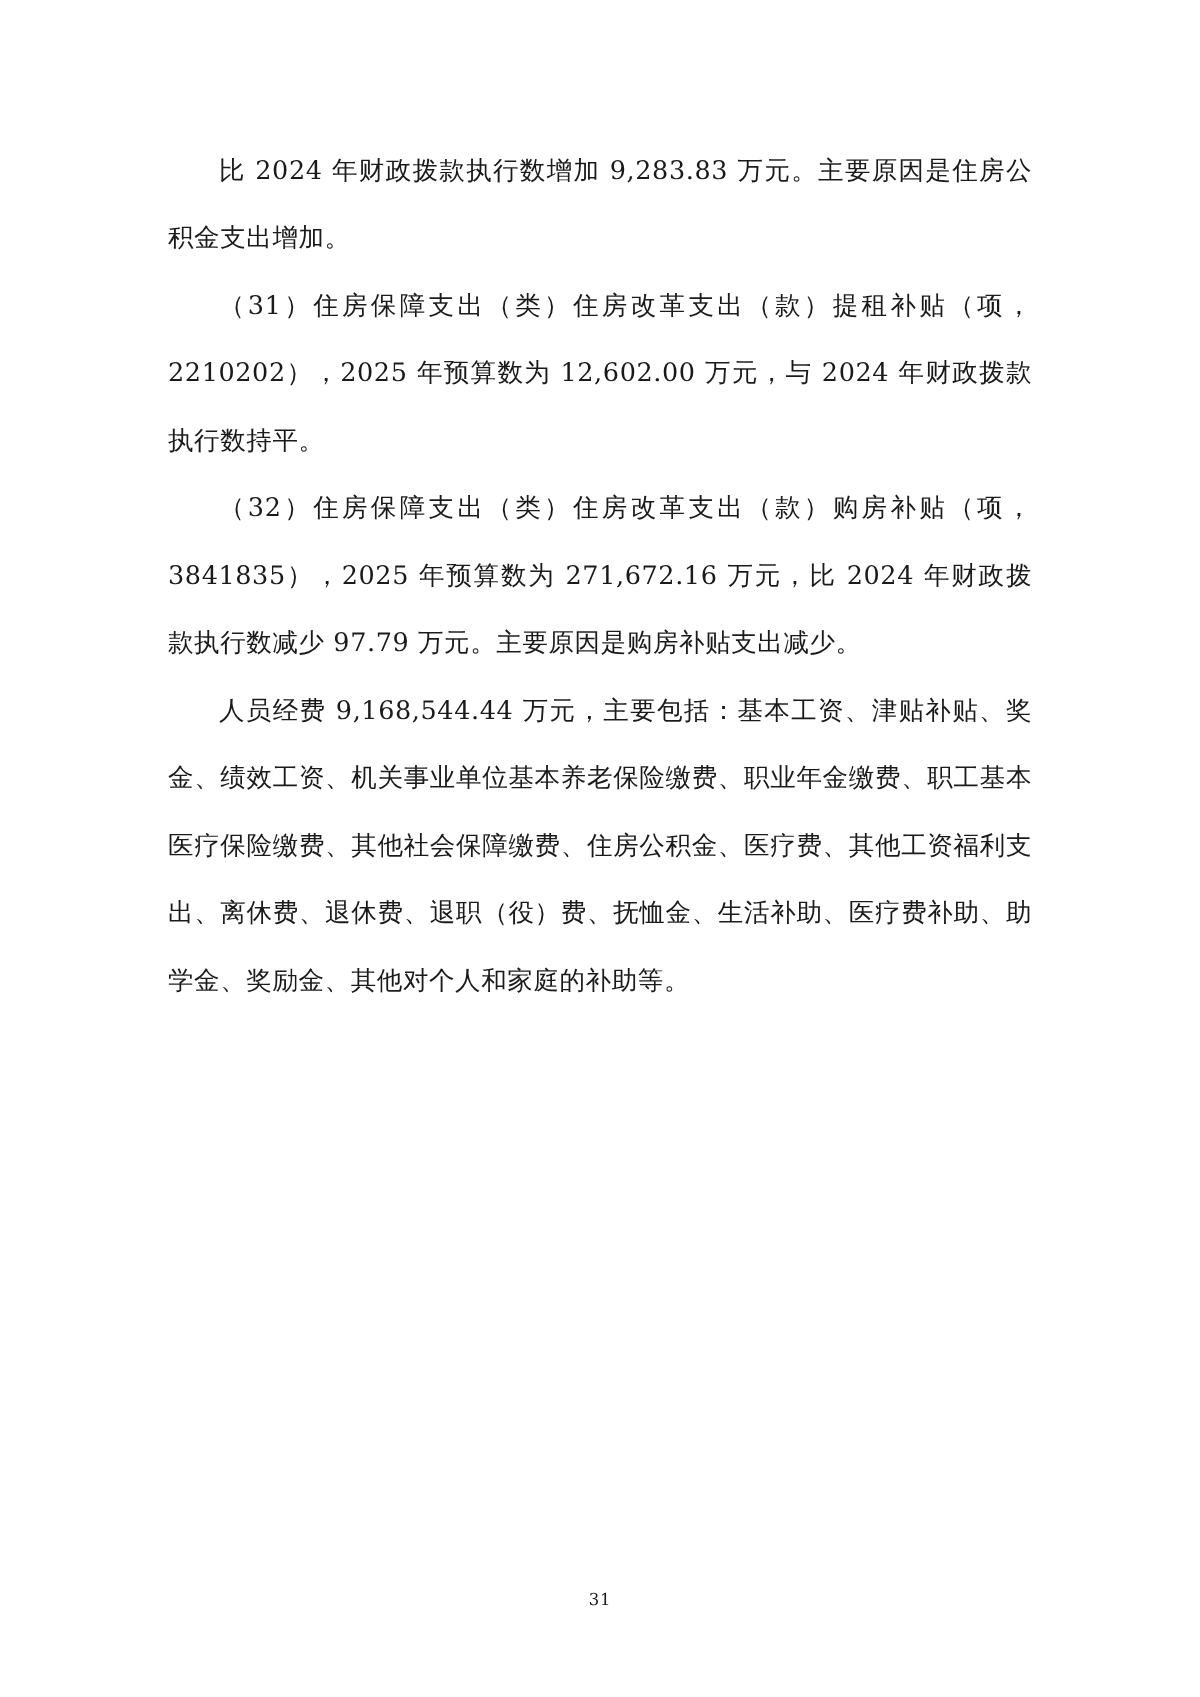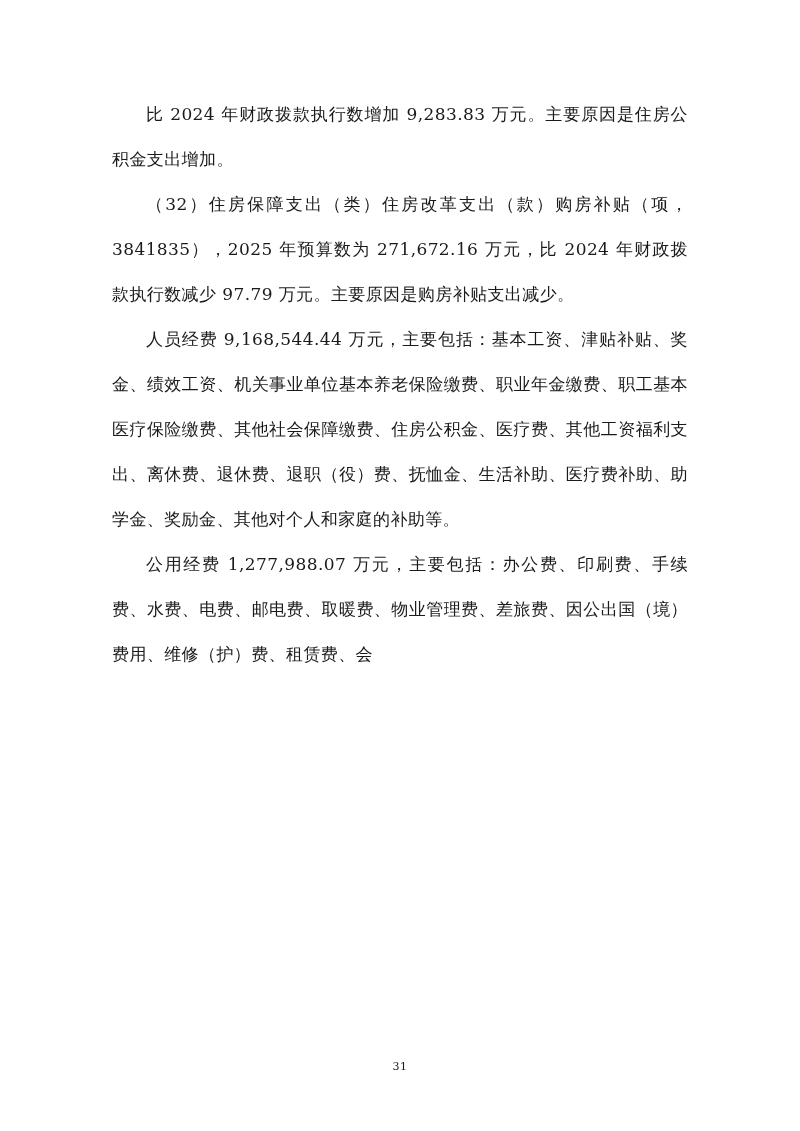--- a/index.html
+++ b/index.html
@@ -53,18 +53,18 @@
     color: #1a1a1a;
     letter-spacing: 0.5px;
   }
 </style>
 </head>
 <body>
 
 <div class="page">
   <div class="doc-body">
     <p class="indent">比 2024 年财政拨款执行数增加 9,283.83 万元。主要原因是住房公积金支出增加。</p>
+    <p class="indent">（31）住房保障支出（类）住房改革支出（款）提租补贴（项，2210202），2025 年预算数为 12,602.00 万元，与 2024 年财政拨款执行数持平。</p>
     <p class="indent">（32）住房保障支出（类）住房改革支出（款）购房补贴（项，3841835），2025 年预算数为 271,672.16 万元，比 2024 年财政拨款执行数减少 97.79 万元。主要原因是购房补贴支出减少。</p>
     <p class="indent">人员经费 9,168,544.44 万元，主要包括：基本工资、津贴补贴、奖金、绩效工资、机关事业单位基本养老保险缴费、职业年金缴费、职工基本医疗保险缴费、其他社会保障缴费、住房公积金、医疗费、其他工资福利支出、离休费、退休费、退职（役）费、抚恤金、生活补助、医疗费补助、助学金、奖励金、其他对个人和家庭的补助等。</p>
-    <p class="indent">公用经费 1,277,988.07 万元，主要包括：办公费、印刷费、手续费、水费、电费、邮电费、取暖费、物业管理费、差旅费、因公出国（境）费用、维修（护）费、租赁费、会</p>
   </div>
   <div class="page-number">31</div>
 </div>
 
 </body></html>

